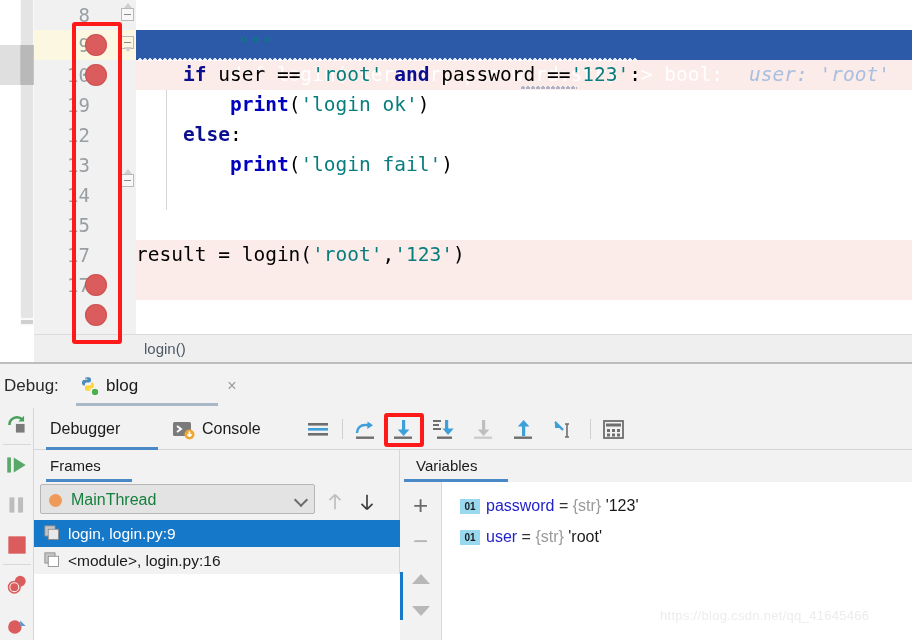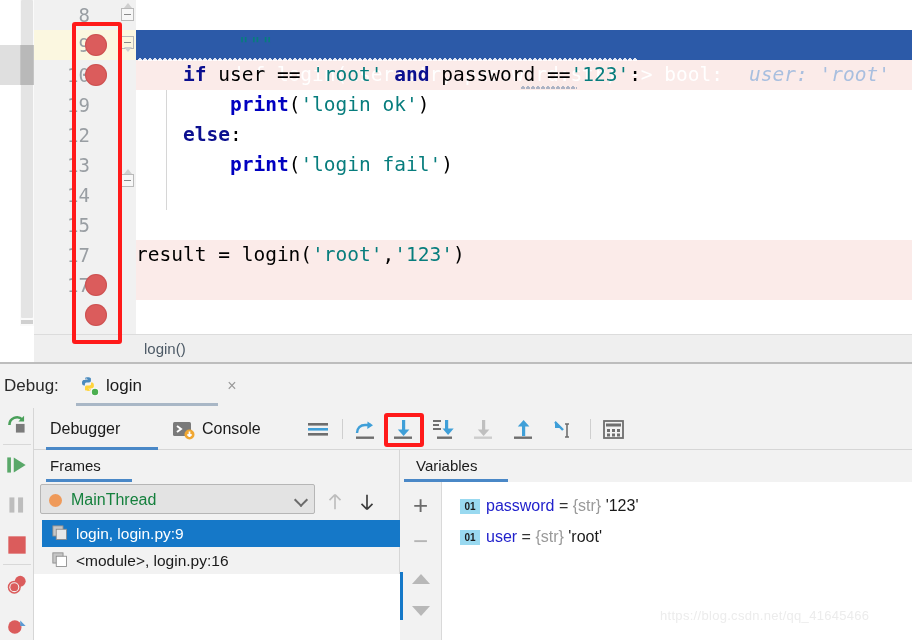--- a/index.html
+++ b/index.html
@@ -106,21 +106,21 @@
   .panehdr { position:absolute; left:0; top:0; height:32px; line-height:32px; font-size:15px; color:#1a1a1a; }
   .panehdr-ul { position:absolute; top:29px; height:3px; background:#4a88c7; }
 
   .threadsel { position:absolute; left:6px; top:34px; width:275px; height:30px;
                background:#e3e3e3; border:1px solid #b6b6b6; border-radius:2px; }
   .threadsel .dot { position:absolute; left:8px; top:9px; width:13px; height:13px; border-radius:50%; background:#ef9a5a; }
   .threadsel .nm { position:absolute; left:30px; top:0; line-height:30px; font-size:16px; color:#15803d; }
   .threadsel .chev { position:absolute; right:8px; top:10px; width:10px; height:10px;
                      border-left:2px solid #6b6b6b; border-bottom:2px solid #6b6b6b; transform:rotate(-45deg); }
 
-  .frame-row { position:absolute; left:0; width:366px; height:27px; line-height:27px; font-size:15.5px;margin-left:8px; }
+  .frame-row { position:absolute; left:0; width:366px; height:27px; line-height:27px; font-size:15.5px; }
   .frame-row .txt { position:absolute; left:34px; top:0; }
   .frame-sel { background:#1578c8; color:#fff; }
   .frame-ico { position:absolute; left:10px; top:5px; width:17px; height:17px; }
 
   .varspane { position:absolute; left:400px; top:86px; width:512px; height:192px; background:#fff; }
   .vars-hdr-bg { position:absolute; left:0; top:0; width:512px; height:32px; background:#f2f2f2; }
   .vars-gutter { position:absolute; left:0; top:32px; width:42px; height:160px; background:#f2f2f2;
                  border-right:1px solid #d9d9d9; }
   .var-row { position:absolute; left:60px; height:28px; line-height:28px; font-size:16px; white-space:nowrap; }
   .var-badge { display:inline-block; width:20px; height:15px; background:#99d9f0; color:#1a1a1a;
@@ -240,21 +240,21 @@
 
     <div class="dbg-title">
       <span class="lbl">Debug:</span>
       <div class="runtab">
         <svg class="pyicon" viewBox="0 0 24 24">
           <path d="M11.6 2.2c-2.6 0-2.4 1.1-2.4 1.1v1.2h2.5v.4H8.1S6 4.6 6 7.6s1.8 2.9 1.8 2.9h1.1V9.2s-.1-1.8 1.7-1.8h2.6s1.7 0 1.7-1.6V3.5s.3-1.3-3.3-1.3zm-1.4 1c.3 0 .5.2.5.5s-.2.5-.5.5-.5-.2-.5-.5.2-.5.5-.5z" fill="#4b8bbe"></path>
           <path d="M12.3 15.9c2.6 0 2.4-1.1 2.4-1.1v-1.2h-2.5v-.4h3.6s2.1.2 2.1-2.8-1.8-2.9-1.8-2.9h-1.1v1.3s.1 1.8-1.7 1.8H10.7s-1.7 0-1.7 1.6v2.3s-.3 1.4 3.3 1.4zm1.4-1c-.3 0-.5-.2-.5-.5s.2-.5.5-.5.5.2.5.5-.2.5-.5.5z" fill="#ffd43b"></path>
           <circle cx="19" cy="17" r="4" fill="#fff"></circle>
             <circle cx="19" cy="17" r="3.2" fill="#4caf50"></circle>
         </svg>
-        <span class="nm">login</span>
+        <span class="nm">blog</span>
         <span class="xbtn">×</span>
         <div class="underline"></div>
       </div>
     </div>
 
     <div class="leftbar">
 
       <div class="lb-btn" style="top:4px;">
         <svg viewBox="0 0 24 24" width="26" height="26">
           <path d="M5 12a7 7 0 0 1 12-5" fill="none" stroke="#4aa05a" stroke-width="2.4"></path>

